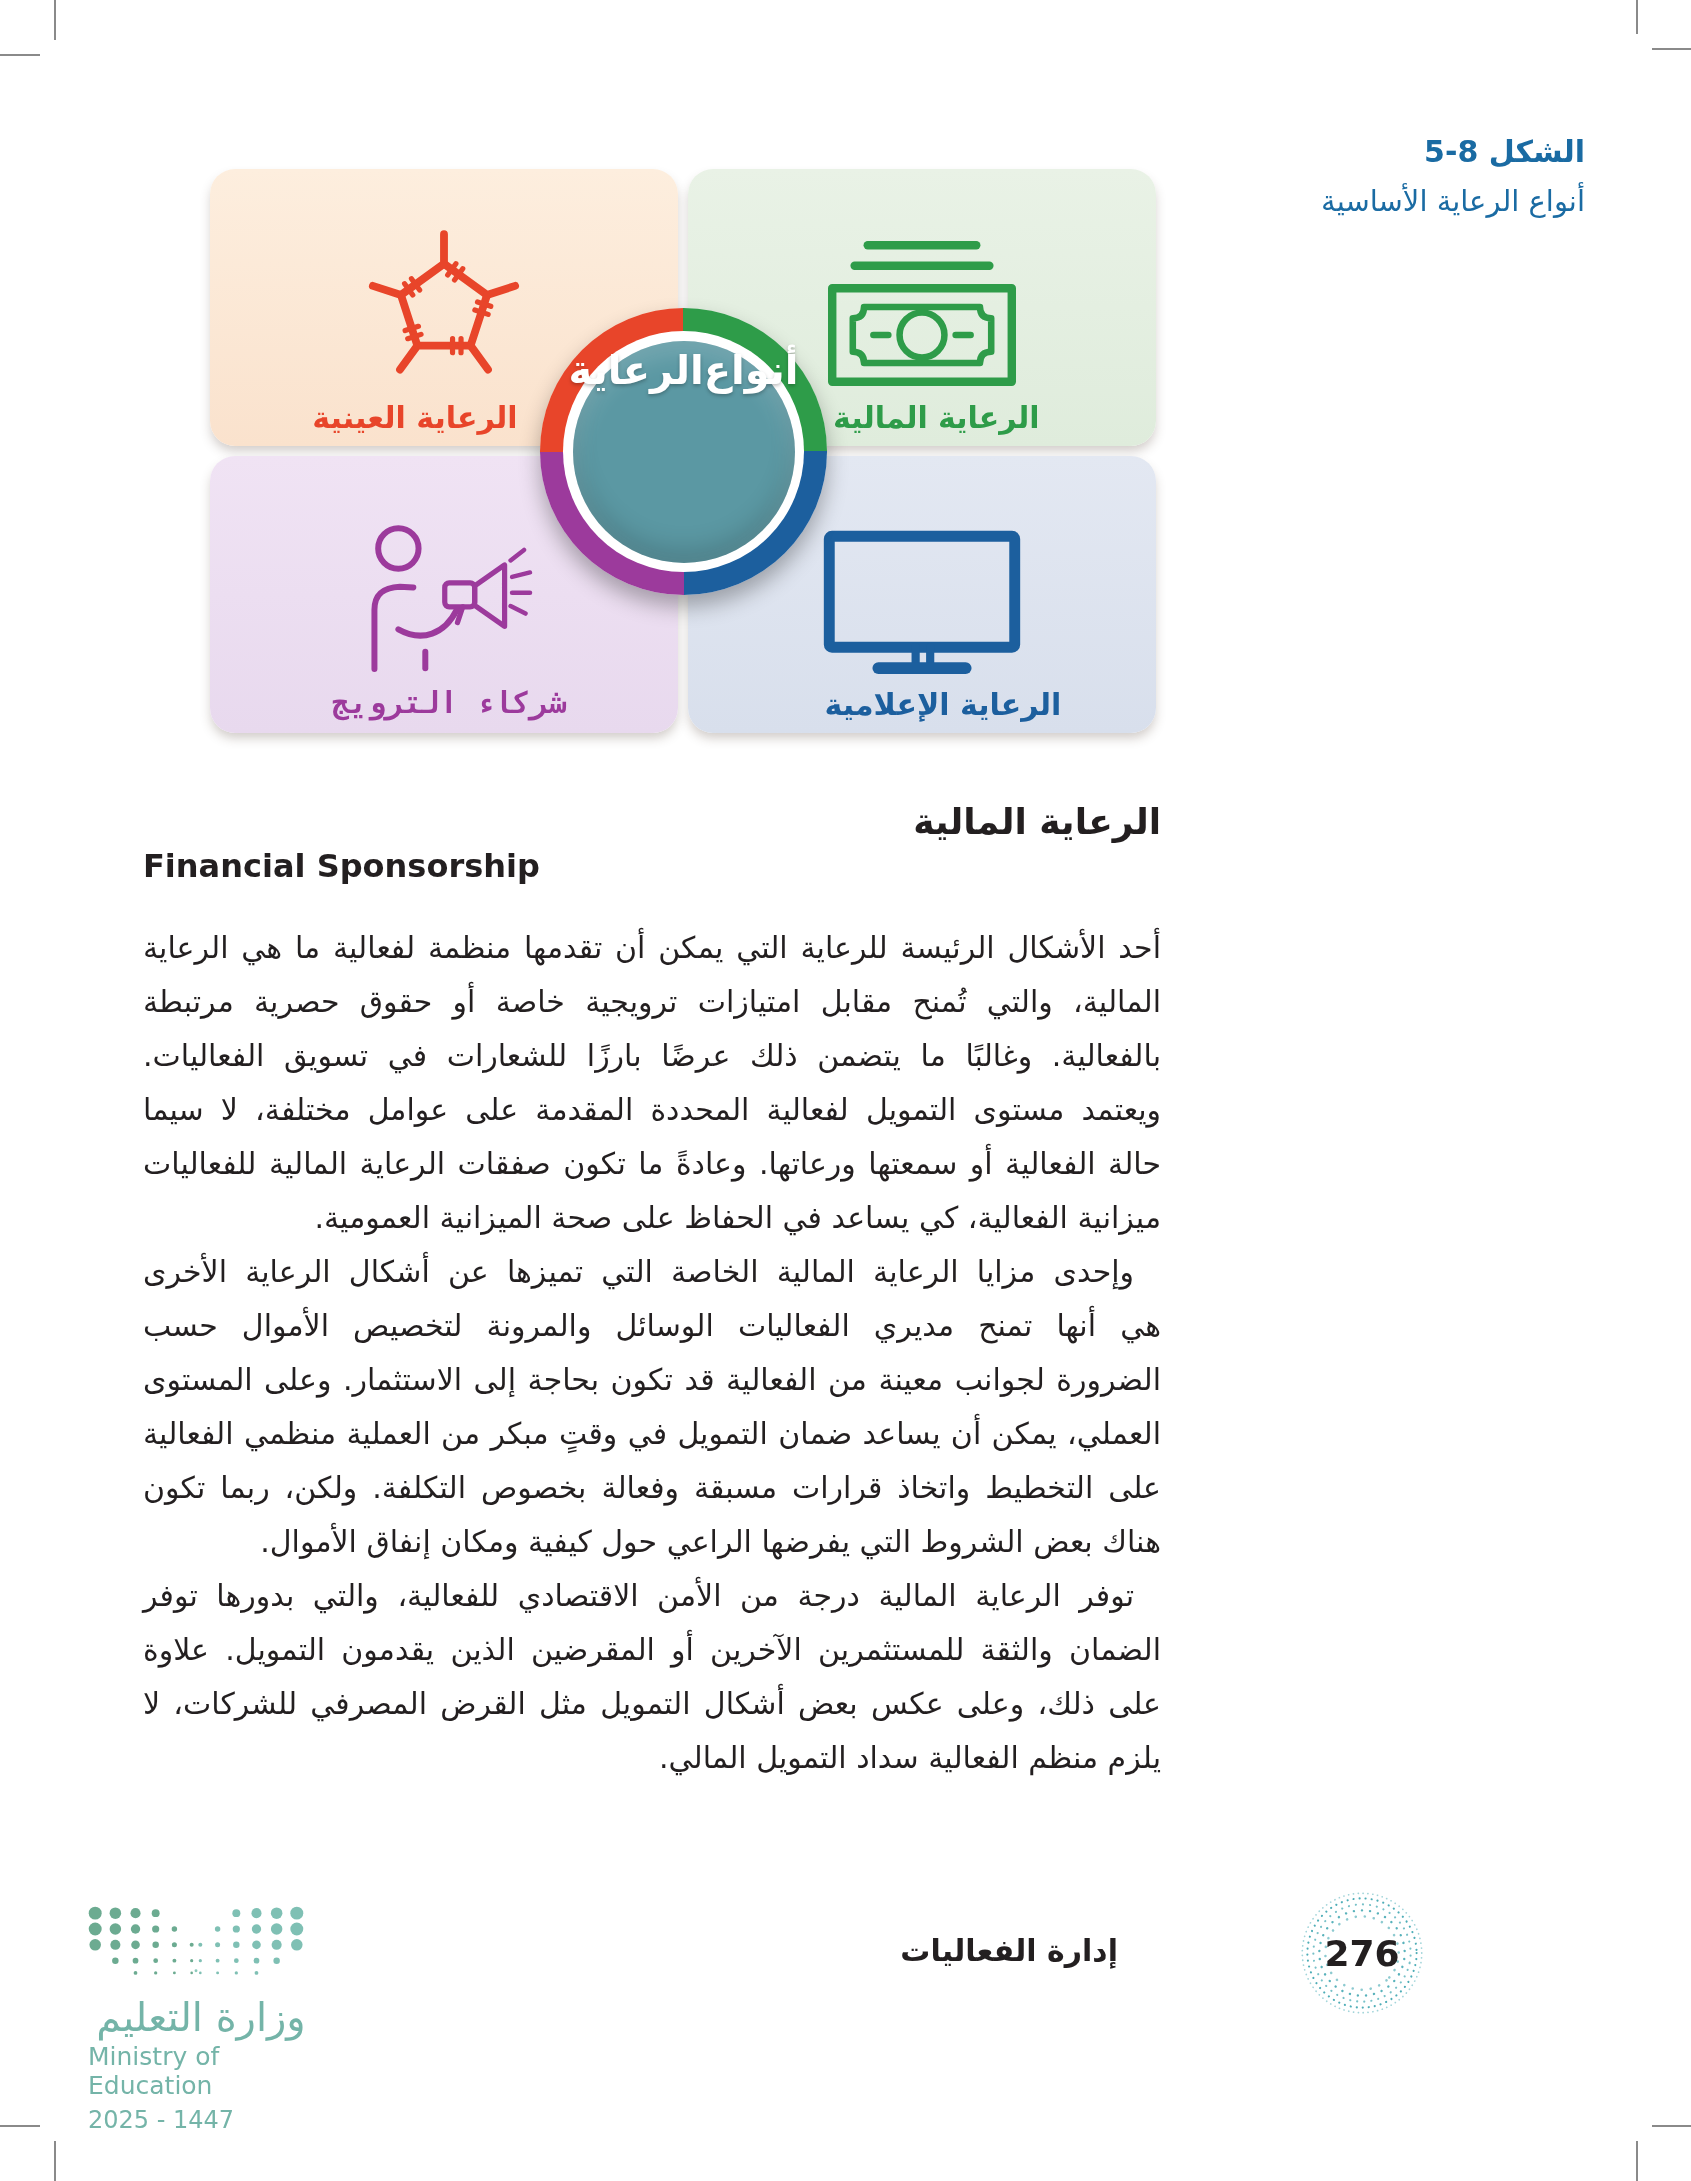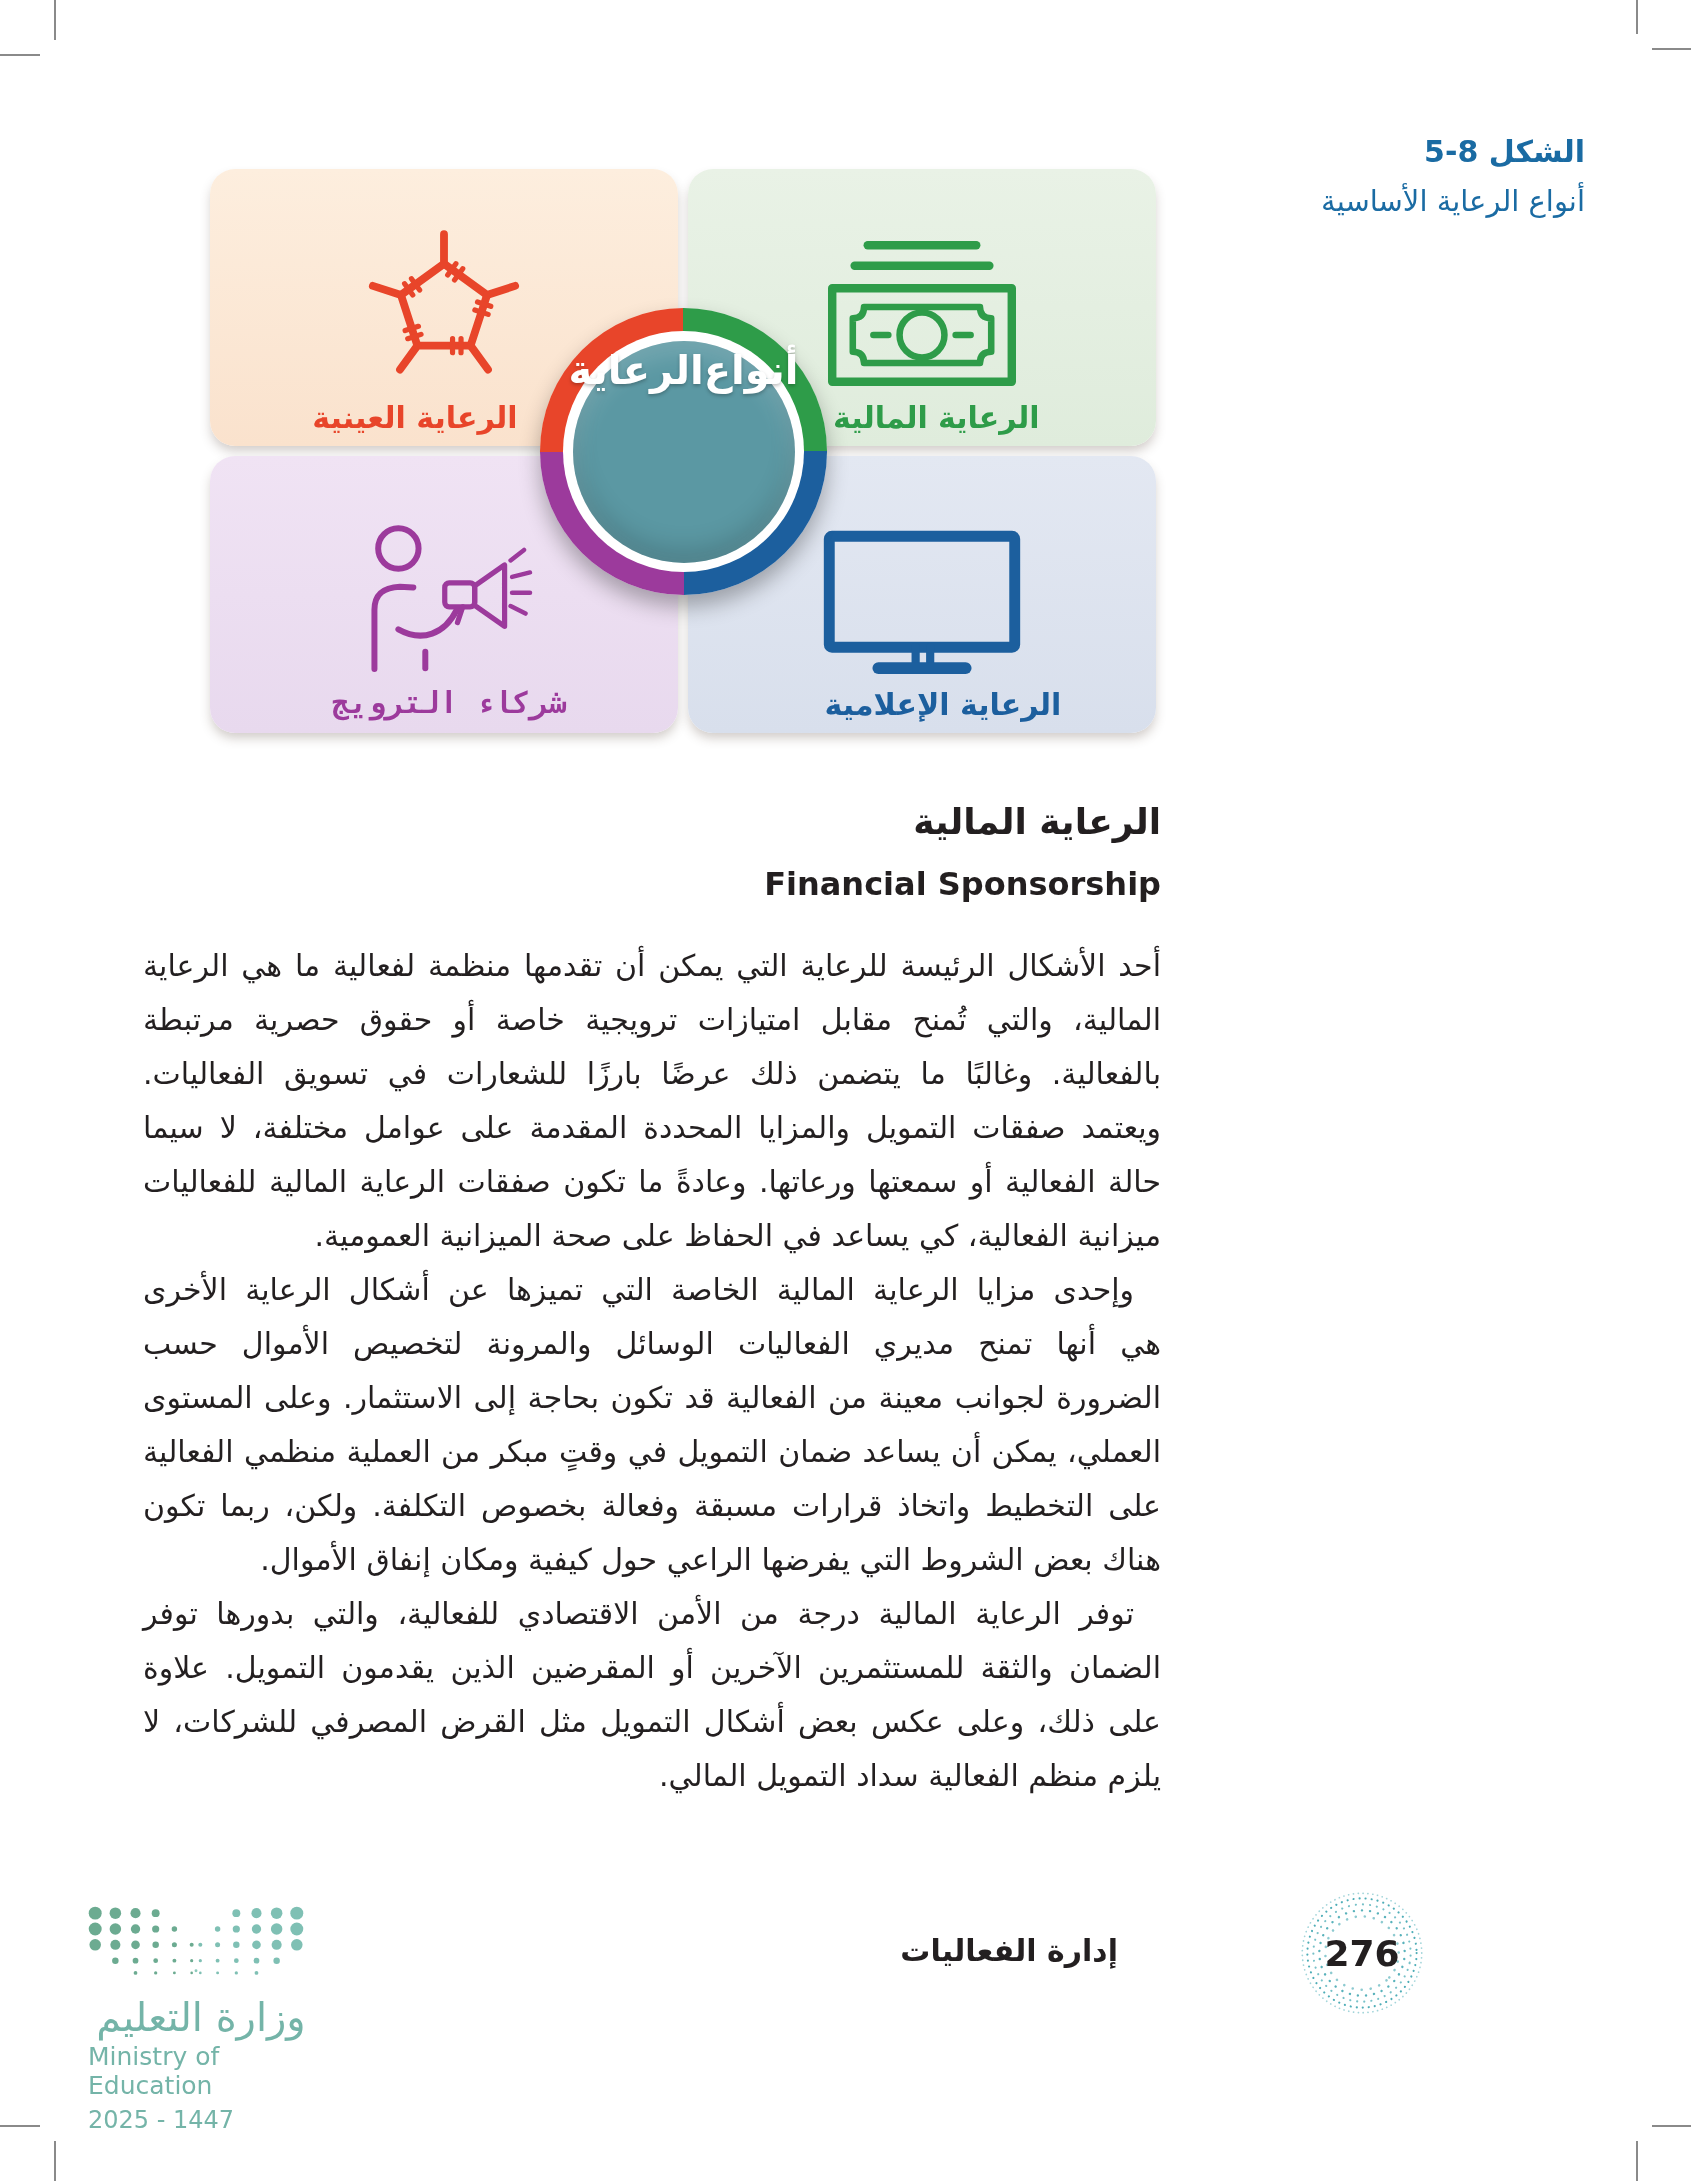--- a/index.html
+++ b/index.html
@@ -26,21 +26,21 @@
   .hub-ring{position:absolute;inset:0;border-radius:50%;box-shadow:0 11.5px 21px rgba(0,0,0,.30);}
   .hub-white{position:absolute;inset:23px;border-radius:50%;background:#fff;}
   .hub-core{position:absolute;inset:32.5px;border-radius:50%;background:var(--hub_teal,#5b98a3);
             box-shadow:inset 0 11.5px 25px rgba(255,255,255,.18),inset 0 -13.4px 25px rgba(0,0,0,.16);
             display:flex;align-items:flex-start;justify-content:center;
             color:#fff;font-weight:bold;font-size:40px;line-height:1.45;direction:rtl;
             text-shadow:0 1.9px 3.8px rgba(0,0,0,.25);}
   
   .article{position:absolute;left:143px;top:801px;width:1018px;}
   .h-ar{text-align:right;direction:rtl;font-size:36px;font-weight:bold;padding-left:3.8px;}
-  .h-en{text-align:right;font-size:32px;font-weight:bold;margin-top:23px;}
+  .h-en{text-align:left;font-size:32px;font-weight:bold;margin-top:5px;}
   .body{margin-top:36px;direction:rtl;}
   .bodyline{font-size:30px;line-height:54px;text-align:justify;text-align-last:justify;}
   .bodyline.last{text-align-last:right;}
   .bodyline.indent{padding-right:27px;}
   
   .logo{position:absolute;left:88px;top:1904px;width:226px;color:var(--logo_teal,#74b4a8);}
   .logo .ar{font-size:40px;margin-top:13.4px;text-align:center;}
   .logo .en{font-size:25px;margin-top:2px;}
   .logo .yr{font-size:24px;margin-top:5.7px;}
   .footer-label{position:absolute;right:574px;top:1933px;direction:rtl;font-size:30px;font-weight:bold;}
@@ -135,21 +135,21 @@
     </div>
   </div>
 
   <div class="article">
     <div class="h-ar">الرعاية المالية</div>
     <div class="h-en">Financial Sponsorship</div>
     <div class="body">
         <div class="bodyline">أحد الأشكال الرئيسة للرعاية التي يمكن أن تقدمها منظمة لفعالية ما هي الرعاية</div>
         <div class="bodyline">المالية، والتي تُمنح مقابل امتيازات ترويجية خاصة أو حقوق حصرية مرتبطة</div>
         <div class="bodyline">بالفعالية. وغالبًا ما يتضمن ذلك عرضًا بارزًا للشعارات في تسويق الفعاليات.</div>
-        <div class="bodyline">ويعتمد صفقات التمويل والمزايا المحددة المقدمة على عوامل مختلفة، لا سيما</div>
+        <div class="bodyline">ويعتمد مستوى التمويل لفعالية المحددة المقدمة على عوامل مختلفة، لا سيما</div>
         <div class="bodyline">حالة الفعالية أو سمعتها ورعاتها. وعادةً ما تكون صفقات الرعاية المالية للفعاليات</div>
         <div class="bodyline last">ميزانية الفعالية، كي يساعد في الحفاظ على صحة الميزانية العمومية.</div>
         <div class="bodyline indent">وإحدى مزايا الرعاية المالية الخاصة التي تميزها عن أشكال الرعاية الأخرى</div>
         <div class="bodyline">هي أنها تمنح مديري الفعاليات الوسائل والمرونة لتخصيص الأموال حسب</div>
         <div class="bodyline">الضرورة لجوانب معينة من الفعالية قد تكون بحاجة إلى الاستثمار. وعلى المستوى</div>
         <div class="bodyline">العملي، يمكن أن يساعد ضمان التمويل في وقتٍ مبكر من العملية منظمي الفعالية</div>
         <div class="bodyline">على التخطيط واتخاذ قرارات مسبقة وفعالة بخصوص التكلفة. ولكن، ربما تكون</div>
         <div class="bodyline last">هناك بعض الشروط التي يفرضها الراعي حول كيفية ومكان إنفاق الأموال.</div>
         <div class="bodyline indent">توفر الرعاية المالية درجة من الأمن الاقتصادي للفعالية، والتي بدورها توفر</div>
         <div class="bodyline">الضمان والثقة للمستثمرين الآخرين أو المقرضين الذين يقدمون التمويل. علاوة</div>

